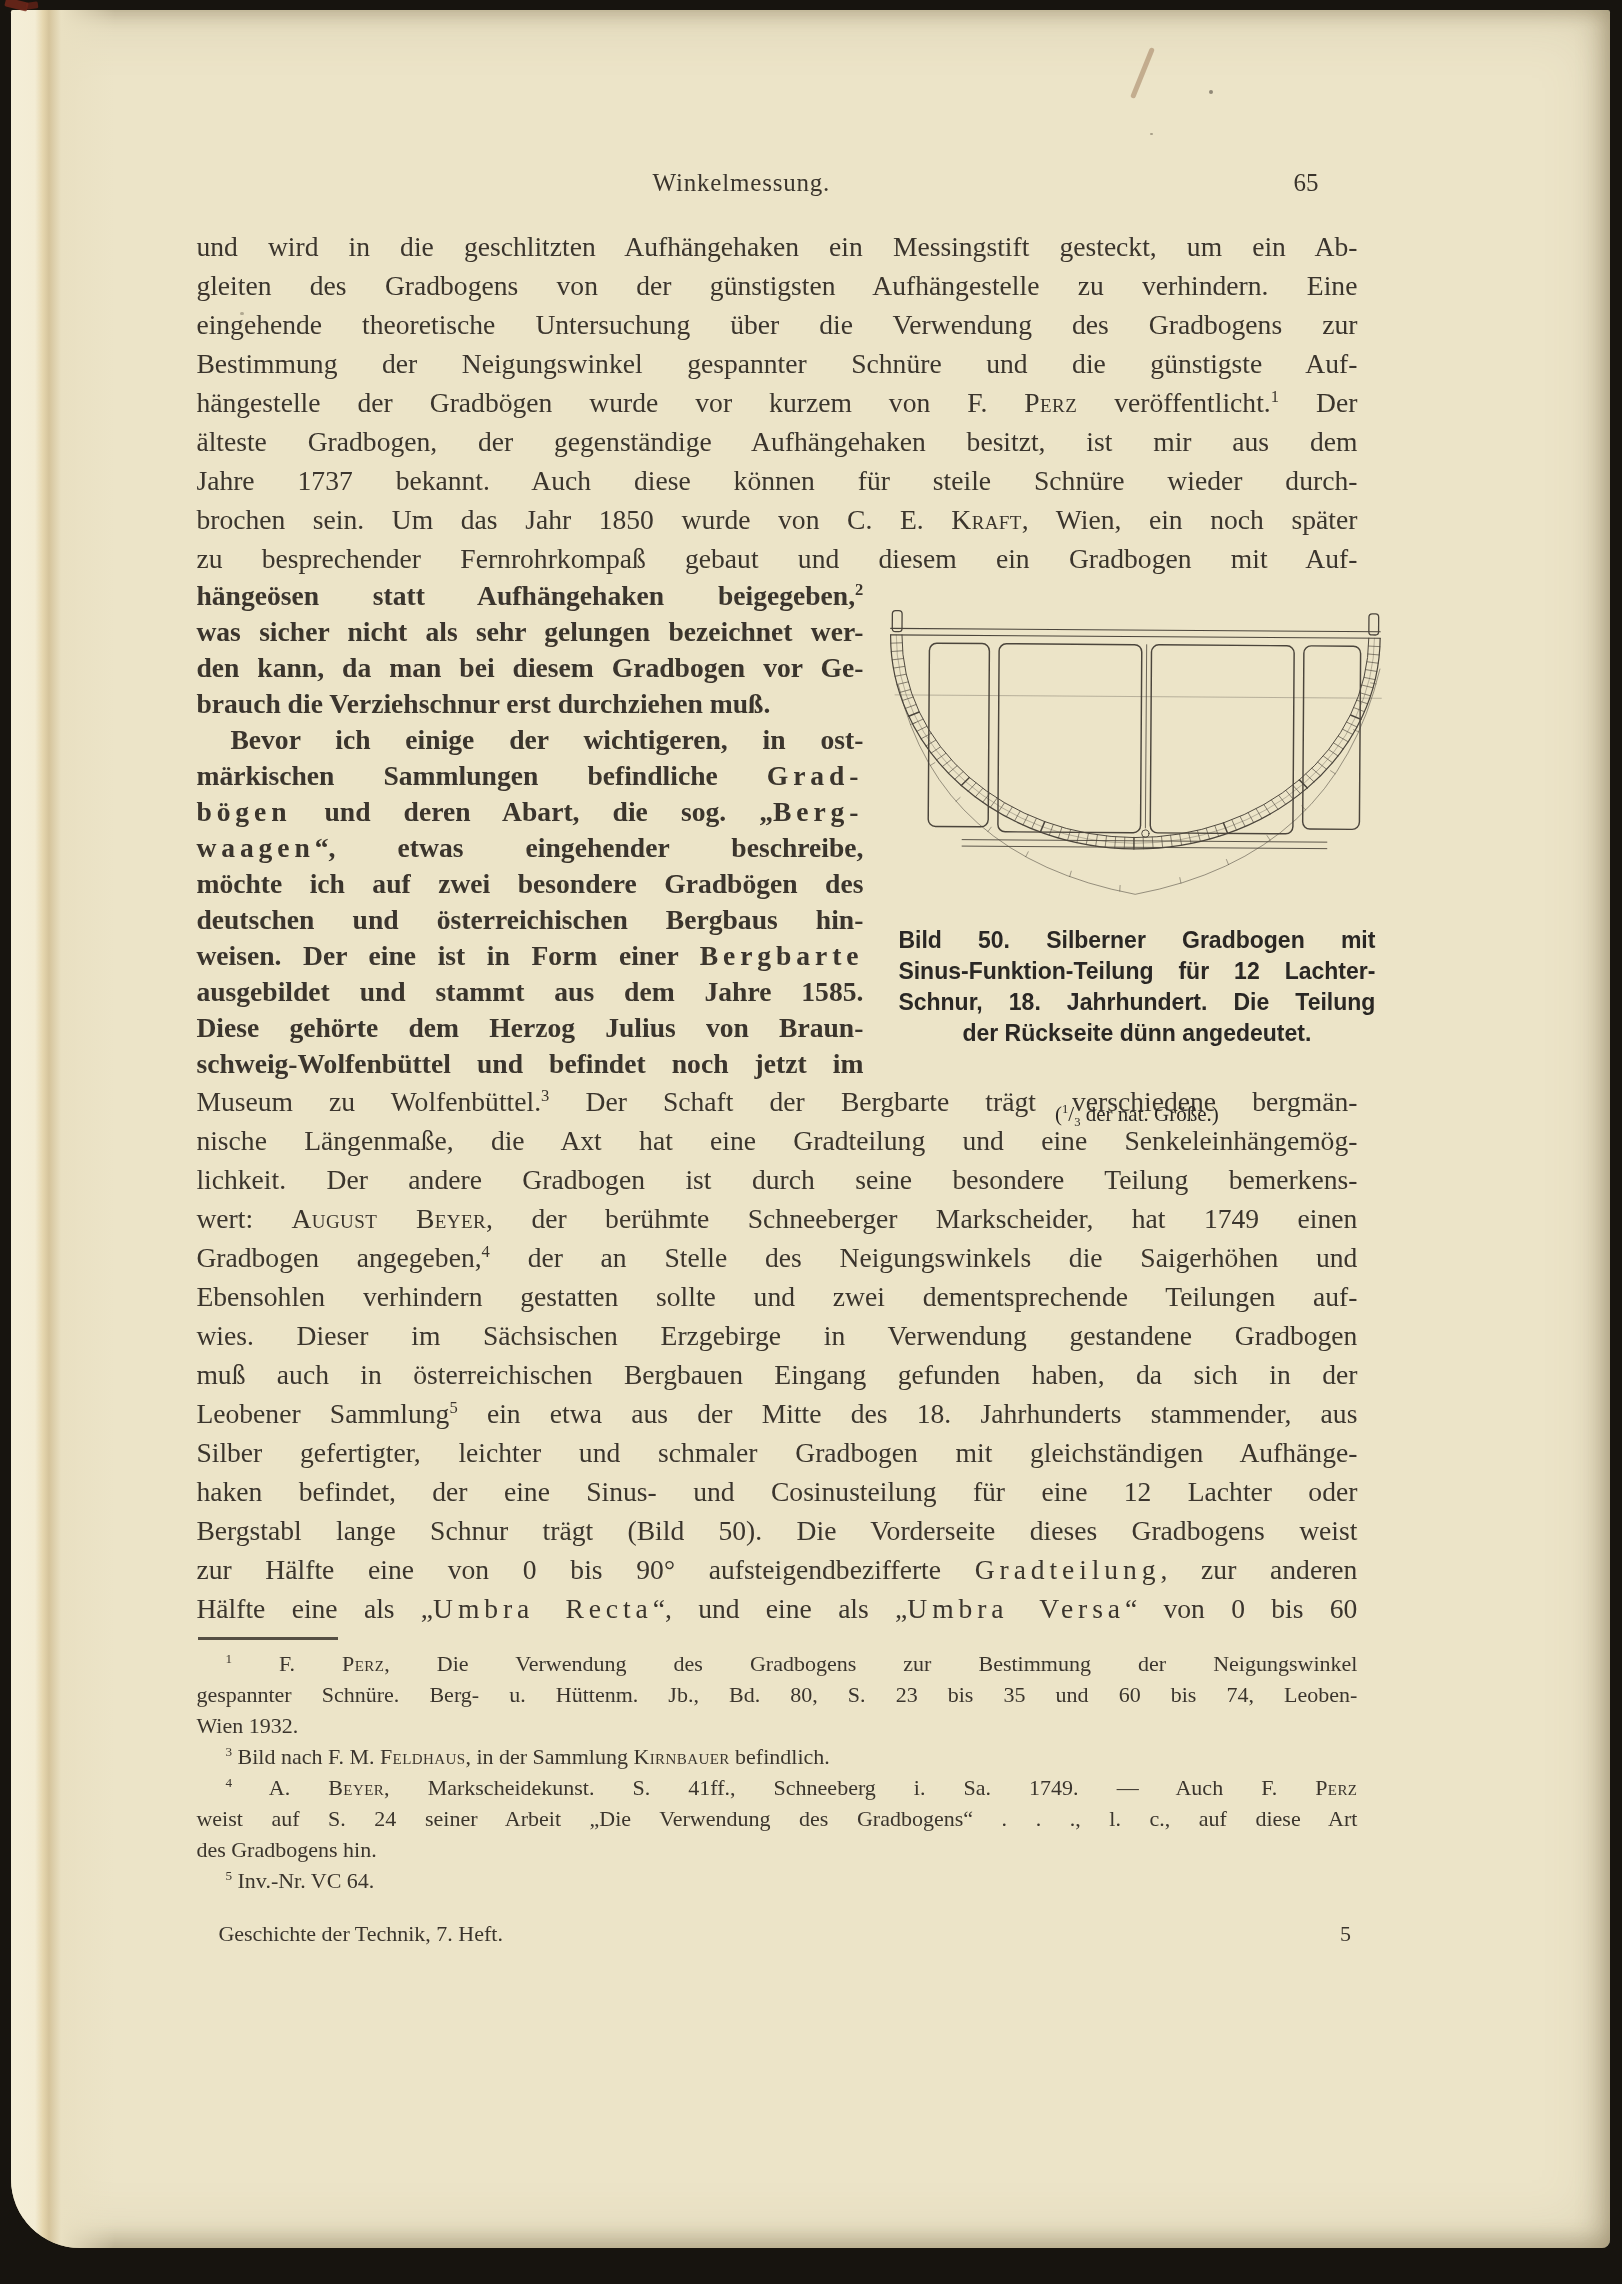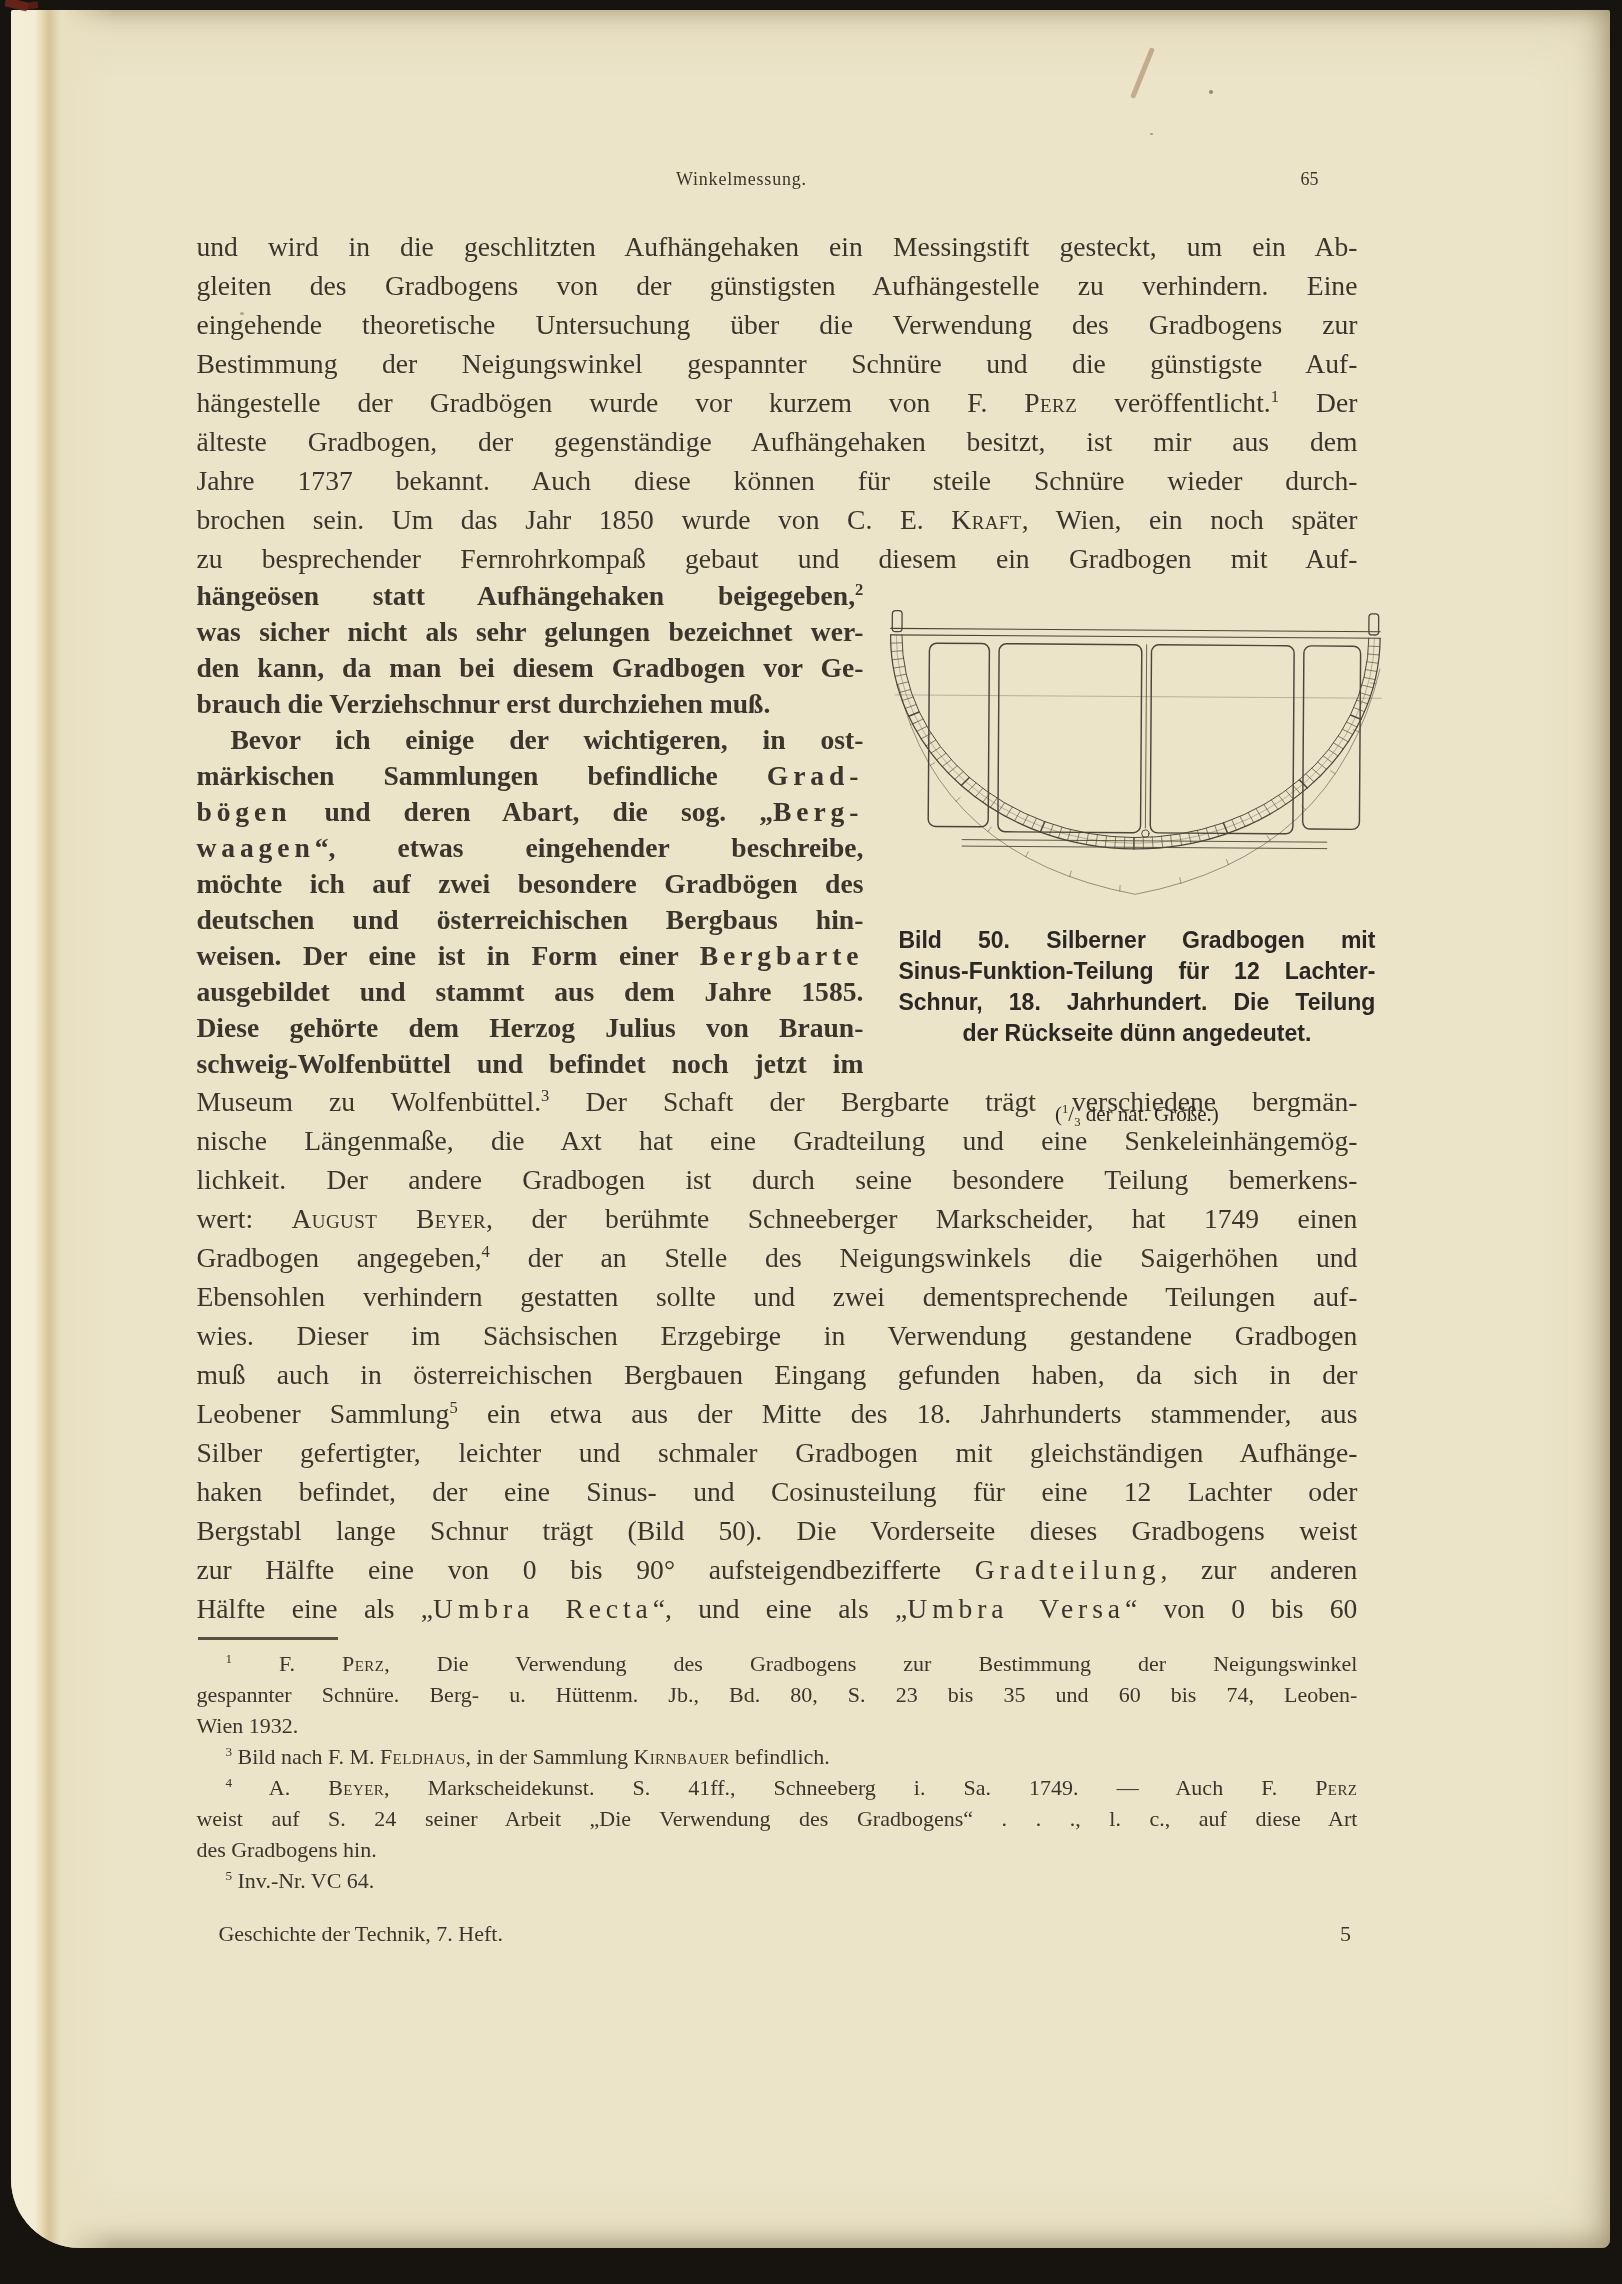--- a/index.html
+++ b/index.html
@@ -10,21 +10,21 @@
         border-radius:2.4px 2.4px 8px 69px;
         box-shadow: inset 0 0 65px rgba(125,104,62,.22),
                     inset -13px 0 21px rgba(90,75,45,.22),
                     inset 0 -11.4px 18px rgba(90,75,45,.18),
                     inset 0 8px 11.4px rgba(90,75,45,.10);}
   .gutter{position:absolute;left:0;top:0;bottom:0;width:105px;border-radius:inherit;
         background:linear-gradient(90deg,#f4eed7 0,#f3ecd4 24px,#e5d6ae 32px,#d5c49c 38px,
                    #e9e0c2 50px,rgba(236,228,200,0) 104px);}
   
   .runhead{position:absolute;left:185px;top:159px;width:1161px;height:34px;
-           font-size:18px;color:var(--ink,#3b352d);}
+           font-size:25px;color:var(--ink,#3b352d);}
   .runhead .title{position:absolute;left:545px;transform:translateX(-50%);letter-spacing:0.8px;}
   .runhead .pnum{position:absolute;right:39px;}
   
   .text{position:absolute;left:185px;top:217px;width:1161px;color:var(--ink,#3b352d);}
   .ln{font-size:27.6px;height:39px;line-height:39px;text-align:justify;text-align-last:justify;
       white-space:normal;}
   .ln.end{text-align-last:left;}
   .ln.ind{text-indent:34px;}
   .b2 .ln{width:667px;height:36px;line-height:36px;font-weight:bold;}
   .fn .ln{font-size:22px;height:31px;line-height:31px;}

